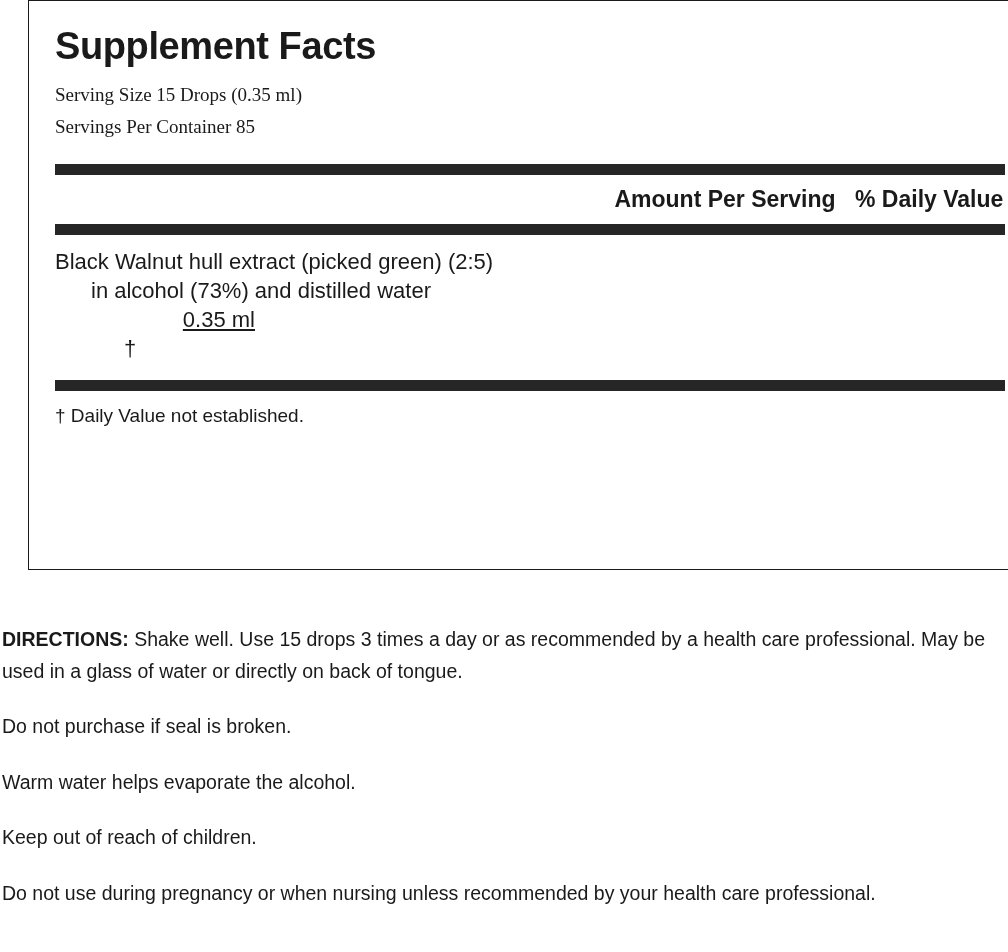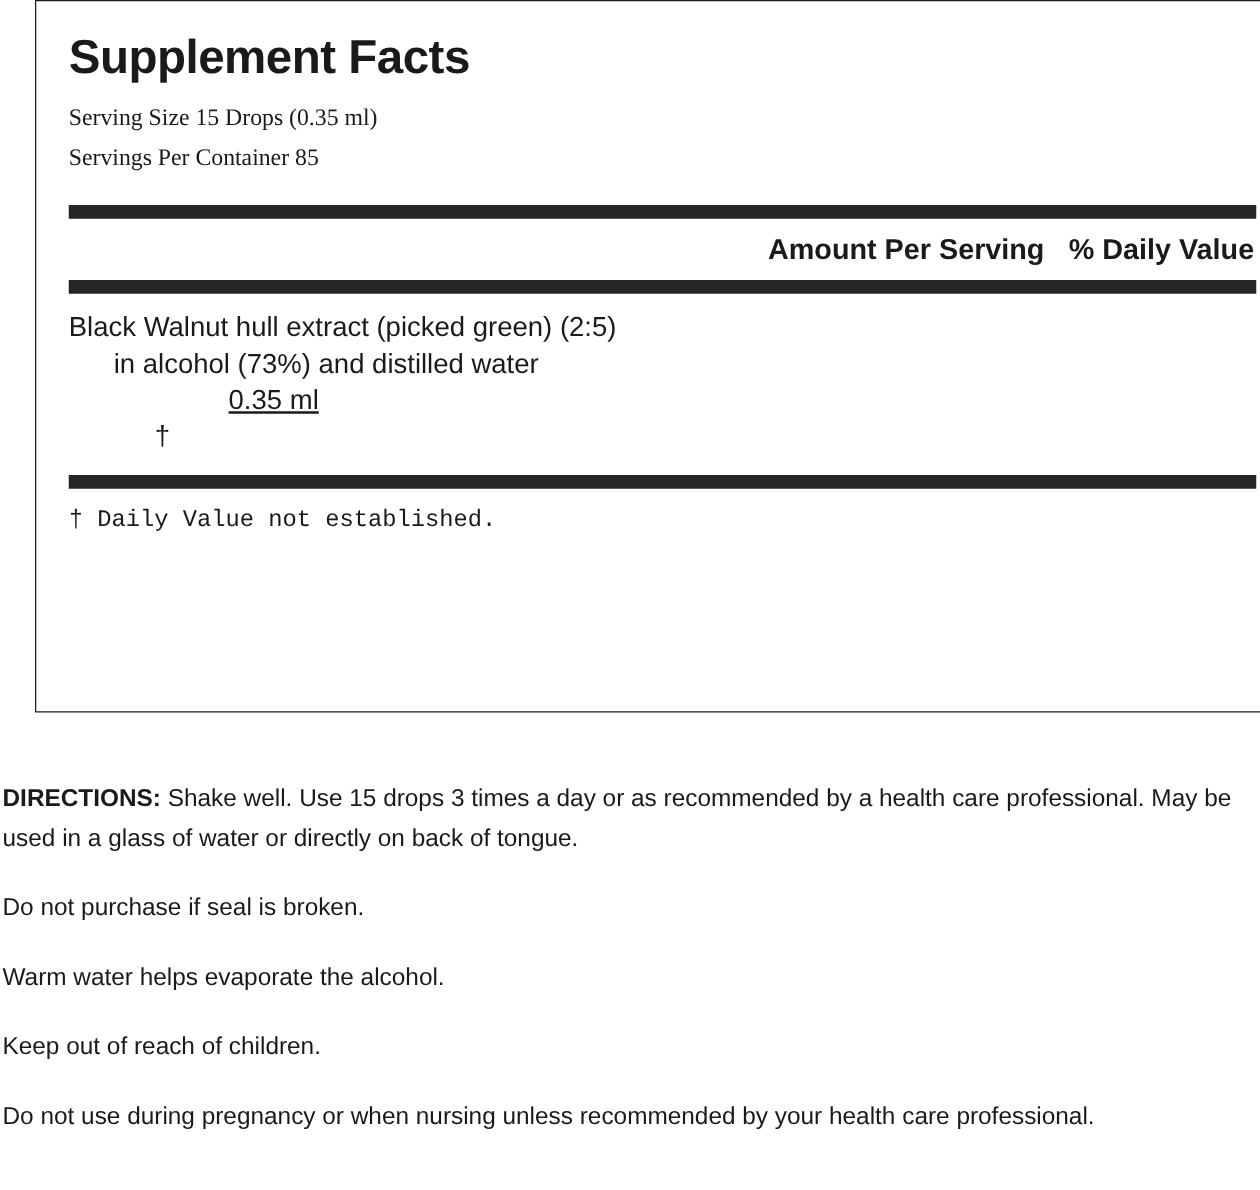--- a/index.html
+++ b/index.html
@@ -110,21 +110,20 @@
   .ing-dv {
     width: 150px;
     text-align: center;
     font-size: 22px;
     line-height: 1.33;
   }
 
   .footnote {
     font-size: 19px;
     padding-top: 14px;
-    font-family: Liberation Mono, monospace;
   }
 
   .directions {
     position: absolute;
     left: 0;
     top: 588px;
     width: 1008px;
     padding: 0 2px;
     box-sizing: border-box;
     margin-top: 36px;

